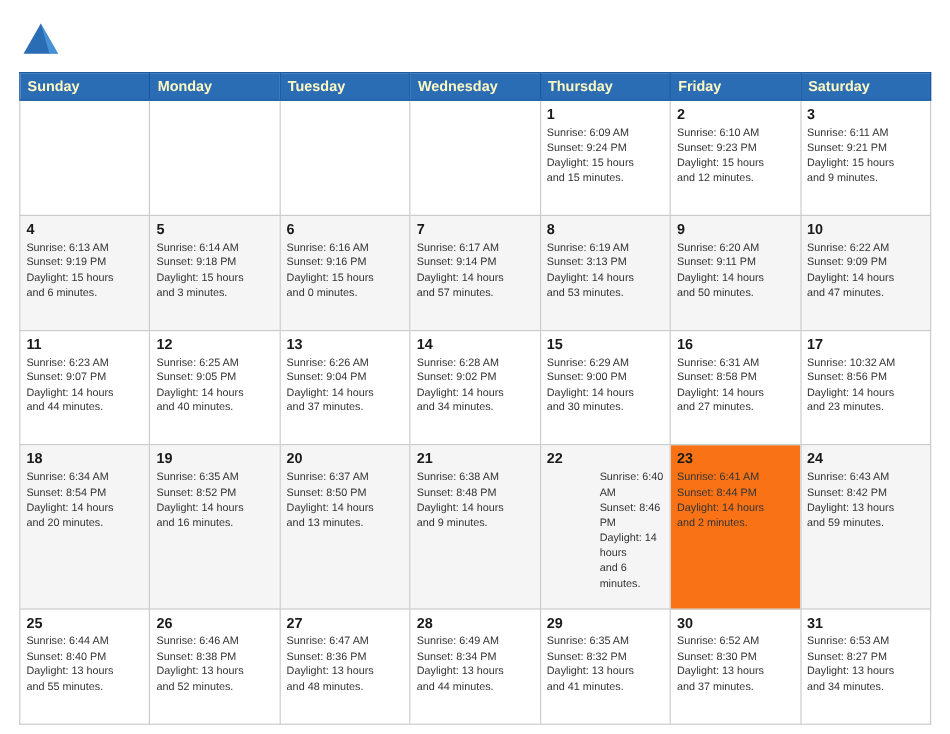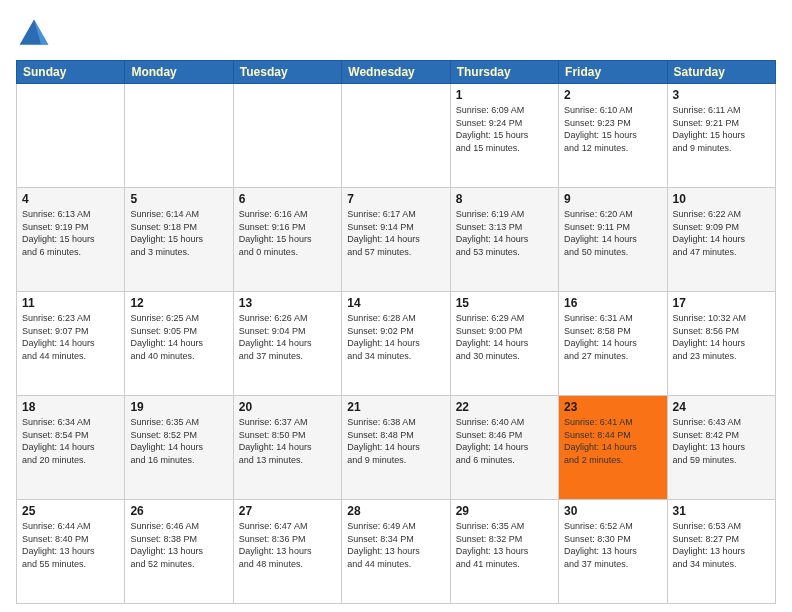--- a/index.html
+++ b/index.html
@@ -282,21 +282,21 @@
           </td>
           <td style="background: rgb(245, 245, 245);">
             <span class="day-number">21</span>
             <div class="day-info" style="white-space: pre-line;">Sunrise: 6:38 AM
 Sunset: 8:48 PM
 Daylight: 14 hours
 and 9 minutes.</div>
           </td>
           <td style="background: rgb(245, 245, 245);">
             <span class="day-number">22</span>
-            <div class="day-info" style="white-space: pre-line;">Sunrise: 6:40 AM
+            <div class="day-info" style="white-space: pre-line; margin-left: 44px;">Sunrise: 6:40 AM
 Sunset: 8:46 PM
 Daylight: 14 hours
 and 6 minutes.</div>
           </td>
           <td style="background: #f97316;">
             <span class="day-number">23</span>
             <div class="day-info" style="white-space: pre-line;">Sunrise: 6:41 AM
 Sunset: 8:44 PM
 Daylight: 14 hours
 and 2 minutes.</div>

